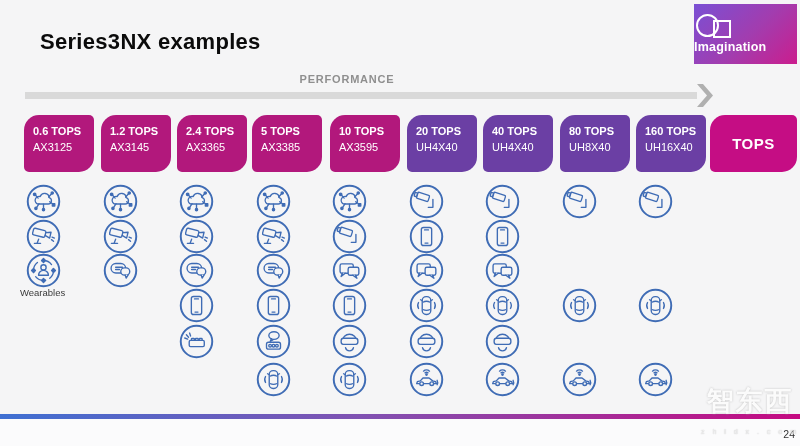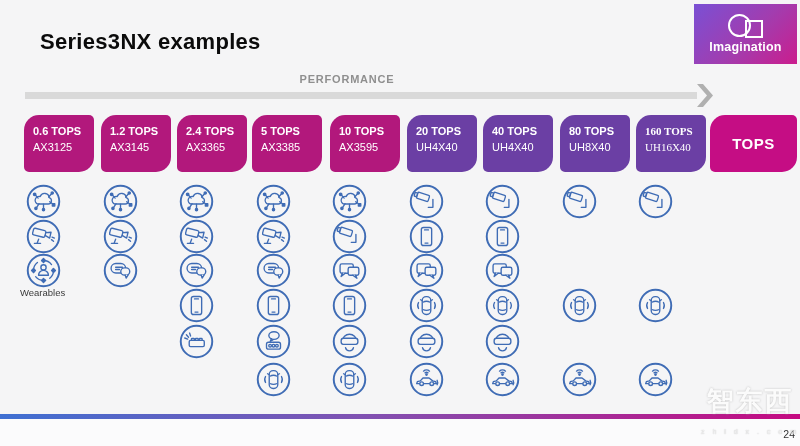--- a/index.html
+++ b/index.html
@@ -9,21 +9,21 @@
     background:#f5f5f6;
   }
   .title{
     position:absolute;left:25px;top:14px;font-size:22px;font-weight:bold;
     color:#0b0b0b;letter-spacing:.3px;margin:15px;
   }
   
   .logo{
     position:absolute;left:694px;top:4px;width:103px;height:60px;
     background:linear-gradient(135deg,var(--logo-purple) 0%,#a33cae 55%,var(--logo-pink) 100%);
-    display:flex;flex-direction:column;align-items:center;justify-content:center;
+    display:flex;flex-direction:column;align-items:flex-start;justify-content:center;
   }
   .logo-glyph{position:relative;width:40px;height:24px;margin-bottom:2px;}
   .logo-circle{position:absolute;left:2px;top:0;width:19px;height:19px;border:2.4px solid #fff;border-radius:50%;}
   .logo-square{position:absolute;left:19px;top:6px;width:14px;height:14px;border:2.4px solid #fff;}
   .logo-text{color:#fff;font-size:12.5px;font-weight:bold;letter-spacing:.2px;}
   
   .perf-label{
     position:absolute;left:252px;top:73px;width:190px;text-align:center;
     font-size:11px;font-weight:bold;color:#8f8f8f;letter-spacing:.8px;
   }
@@ -113,21 +113,21 @@
         <div class="chip-model">UH4X40</div>
       </div>
       <div class="chip-box purple" style="left: 483px;">
         <div class="chip-tops">40 TOPS</div>
         <div class="chip-model">UH4X40</div>
       </div>
       <div class="chip-box purple" style="left: 560px;">
         <div class="chip-tops">80 TOPS</div>
         <div class="chip-model">UH8X40</div>
       </div>
-      <div class="chip-box purple" style="left: 636px; font-family: Liberation Serif, serif;">
+      <div class="chip-box purple" style="left: 636px;">
         <div class="chip-tops">160 TOPS</div>
         <div class="chip-model">UH16X40</div>
       </div>
     </div>
 
   <div class="tops-box">TOPS</div>
 
   <div id="icon-grid">
       <div class="icon-cell" style="left: 26px; top: 184px;">
         <svg viewBox="0 0 36 36">

